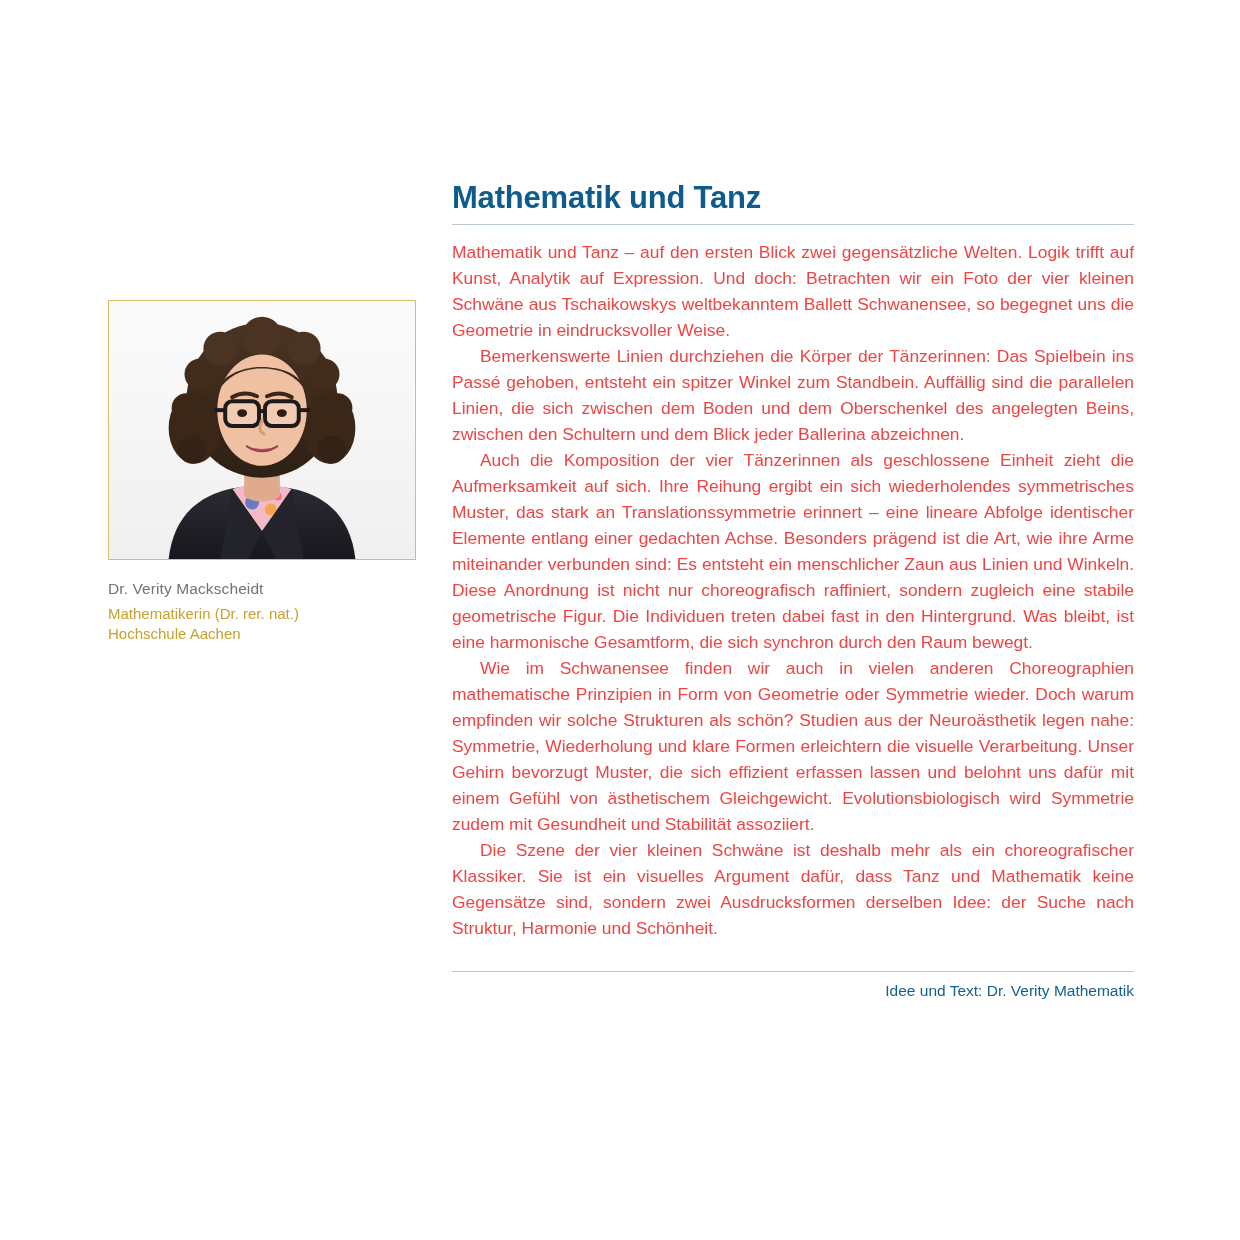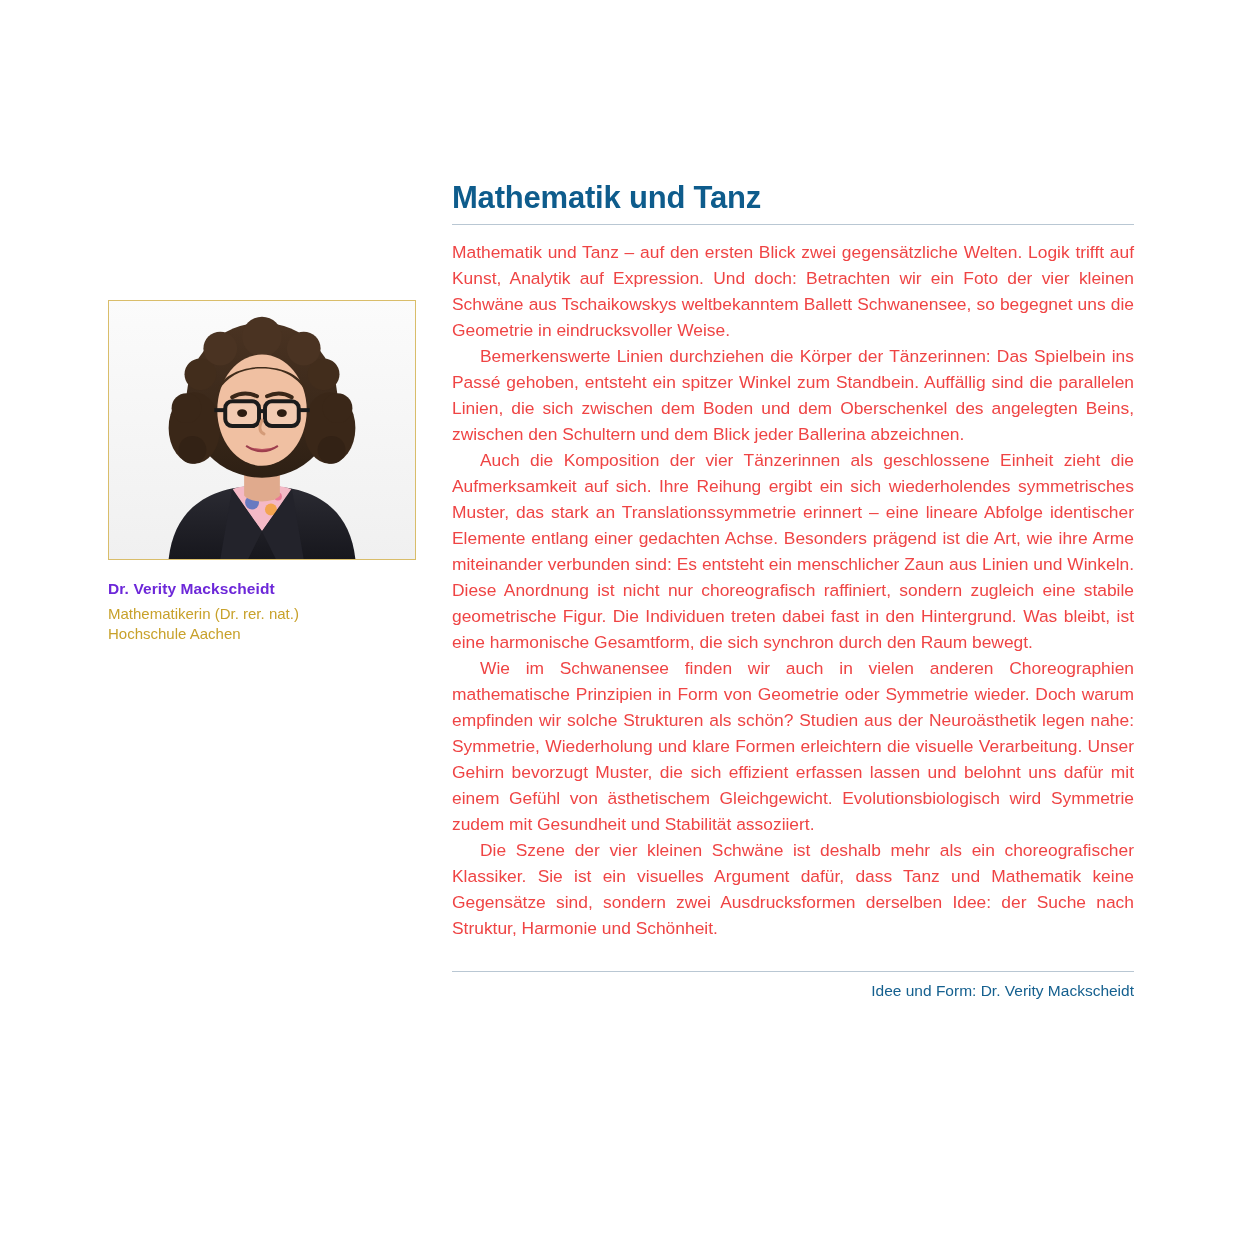--- a/index.html
+++ b/index.html
@@ -42,22 +42,22 @@
     position: absolute;
     left: 0;
     top: 0;
     width: 100%;
     height: 100%;
   }
 
   .author-name {
     margin-top: 20px;
     font-size: 15.5px;
-    font-weight: bold;
-    color: #6d28d9;
+    font-weight: normal;
+    color: #737373;
     letter-spacing: 0.1px;
   }
 
   .author-meta {
     margin-top: 6px;
     font-size: 15px;
     line-height: 1.33;
     color: #c8a12a;
   }
 
@@ -203,16 +203,16 @@
 
     <div class="body-text">
       <p>Mathematik und Tanz – auf den ersten Blick zwei gegensätzliche Welten. Logik trifft auf Kunst, Analytik auf Expression. Und doch: Betrachten wir ein Foto der vier kleinen Schwäne aus Tschaikowskys weltbekanntem Ballett Schwanensee, so begegnet uns die Geometrie in eindrucksvoller Weise.</p>
       <p>Bemerkenswerte Linien durchziehen die Körper der Tänzerinnen: Das Spielbein ins Passé gehoben, entsteht ein spitzer Winkel zum Standbein. Auffällig sind die parallelen Linien, die sich zwischen dem Boden und dem Oberschenkel des angelegten Beins, zwischen den Schultern und dem Blick jeder Ballerina abzeichnen.</p>
       <p>Auch die Komposition der vier Tänzerinnen als geschlossene Einheit zieht die Aufmerksamkeit auf sich. Ihre Reihung ergibt ein sich wiederholendes symmetrisches Muster, das stark an Translationssymmetrie erinnert – eine lineare Abfolge identischer Elemente entlang einer gedachten Achse. Besonders prägend ist die Art, wie ihre Arme miteinander verbunden sind: Es entsteht ein menschlicher Zaun aus Linien und Winkeln. Diese Anordnung ist nicht nur choreografisch raffiniert, sondern zugleich eine stabile geometrische Figur. Die Individuen treten dabei fast in den Hintergrund. Was bleibt, ist eine harmonische Gesamtform, die sich synchron durch den Raum bewegt.</p>
       <p>Wie im Schwanensee finden wir auch in vielen anderen Choreographien mathematische Prinzipien in Form von Geometrie oder Symmetrie wieder. Doch warum empfinden wir solche Strukturen als schön? Studien aus der Neuroästhetik legen nahe: Symmetrie, Wiederholung und klare Formen erleichtern die visuelle Verarbeitung. Unser Gehirn bevorzugt Muster, die sich effizient erfassen lassen und belohnt uns dafür mit einem Gefühl von ästhetischem Gleichgewicht. Evolutionsbiologisch wird Symmetrie zudem mit Gesundheit und Stabilität assoziiert.</p>
       <p>Die Szene der vier kleinen Schwäne ist deshalb mehr als ein choreografischer Klassiker. Sie ist ein visuelles Argument dafür, dass Tanz und Mathematik keine Gegensätze sind, sondern zwei Ausdrucksformen derselben Idee: der Suche nach Struktur, Harmonie und Schönheit.</p>
     </div>
 
     <hr class="footer-rule">
-    <div class="credit">Idee und Form: Dr. Verity Mackscheidt</div>
+    <div class="credit">Idee und Text: Dr. Verity Mathematik</div>
   </div>
 
 </div>
 
 </body></html>

